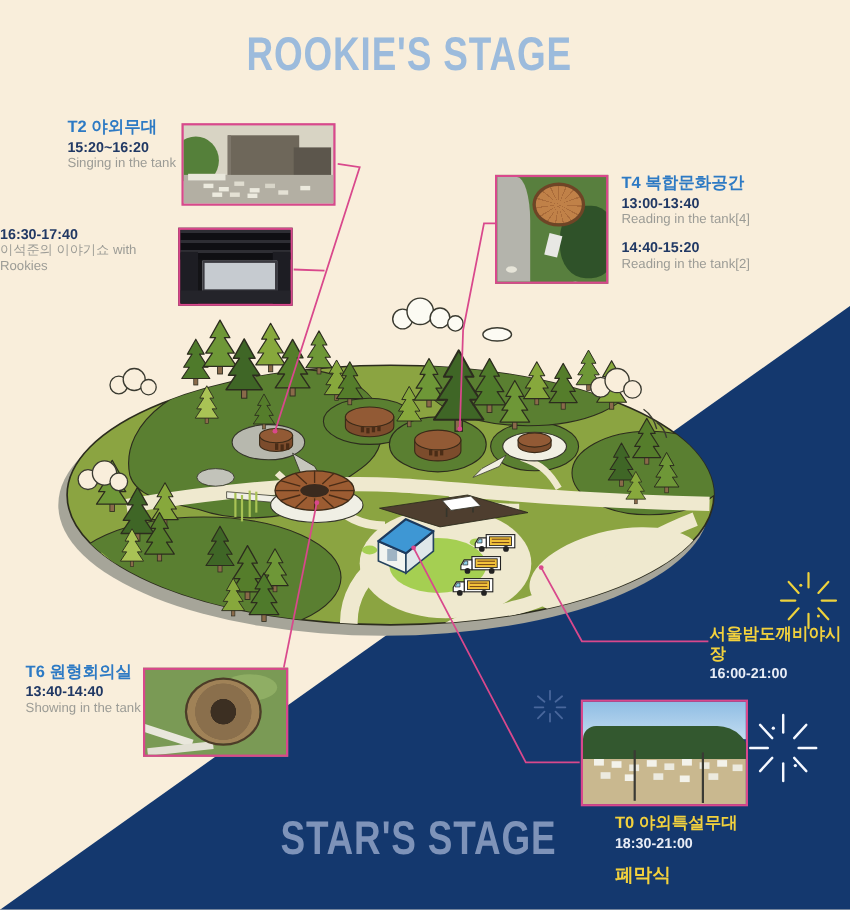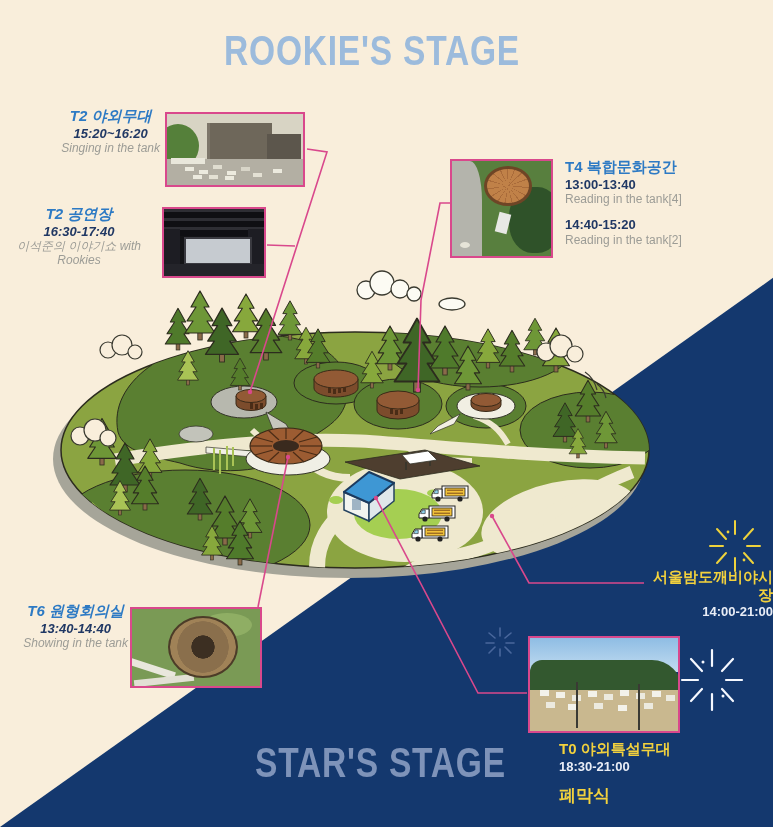--- a/index.html
+++ b/index.html
@@ -23,21 +23,21 @@
     transform:translateX(-50%) scaleX(0.78);
   }
   .title-bottom{
     position:absolute;left:255px;top:738px;white-space:nowrap;
     font-size:43px;font-weight:bold;letter-spacing:1px;color:#7e93b9;
     transform:scaleX(0.78);transform-origin:left center;
   }
 
   
   .evt{position:absolute;line-height:1.18;}
-  .evt.r{text-align:center;font-style:italic;}
+  .evt.r{text-align:left;}
   .evt-name{font-size:15px;font-weight:bold;color:#2d7ac4;margin-bottom:1px;}
   .evt-time{font-size:13px;font-weight:bold;color:#203864;}
   .evt-desc{font-size:12px;color:#9c9c96;}
   .evt .gap{height:11px;}
   .evt.on-navy .evt-name{color:#f2d13d;}
   .evt.on-navy .evt-time{color:#e9edf6;}
   .evt.on-navy .evt-desc{color:#f2d13d;font-weight:bold;font-size:17px;margin-top:12px;}
 
   
   .photo{position:absolute;border:2px solid #d9488c;box-sizing:border-box;overflow:hidden;}
@@ -391,42 +391,41 @@
   <div class="pole"></div>
 </div>
 
 <div class="evt r" style="right:613px;top:107px;">
   <div class="evt-name">T2 야외무대</div>
   <div class="evt-time">15:20~16:20</div>
   <div class="evt-desc">Singing in the tank</div>
 </div>
 
 <div class="evt r" style="right:615px;top:205px;">
-  <div class="evt-name">T2 공연장</div>
   <div class="evt-time">16:30-17:40</div>
   <div class="evt-desc">이석준의 이야기쇼 with Rookies</div>
 </div>
 
 <div class="evt" style="left:565px;top:158px;">
   <div class="evt-name">T4 복합문화공간</div>
   <div class="evt-time">13:00-13:40</div>
   <div class="evt-desc">Reading in the tank[4]</div>
   <div class="gap"></div>
   <div class="evt-time">14:40-15:20</div>
   <div class="evt-desc">Reading in the tank[2]</div>
 </div>
 
 <div class="evt r" style="right:645px;top:602px;">
   <div class="evt-name">T6 원형회의실</div>
   <div class="evt-time">13:40-14:40</div>
   <div class="evt-desc">Showing in the tank</div>
 </div>
 
-<div class="evt on-navy" style="left:645px;top:568px;text-align:right;">
+<div class="evt on-navy" style="left:645px;top:568px;">
   <div class="evt-name">서울밤도깨비야시장</div>
-  <div class="evt-time">14:00-21:00</div>
+  <div class="evt-time">16:00-21:00</div>
 </div>
 
 <div class="evt on-navy" style="left:559px;top:740px;">
   <div class="evt-name">T0 야외특설무대</div>
   <div class="evt-time">18:30-21:00</div>
   <div class="evt-desc">폐막식</div>
 </div>
 
 </body></html>

